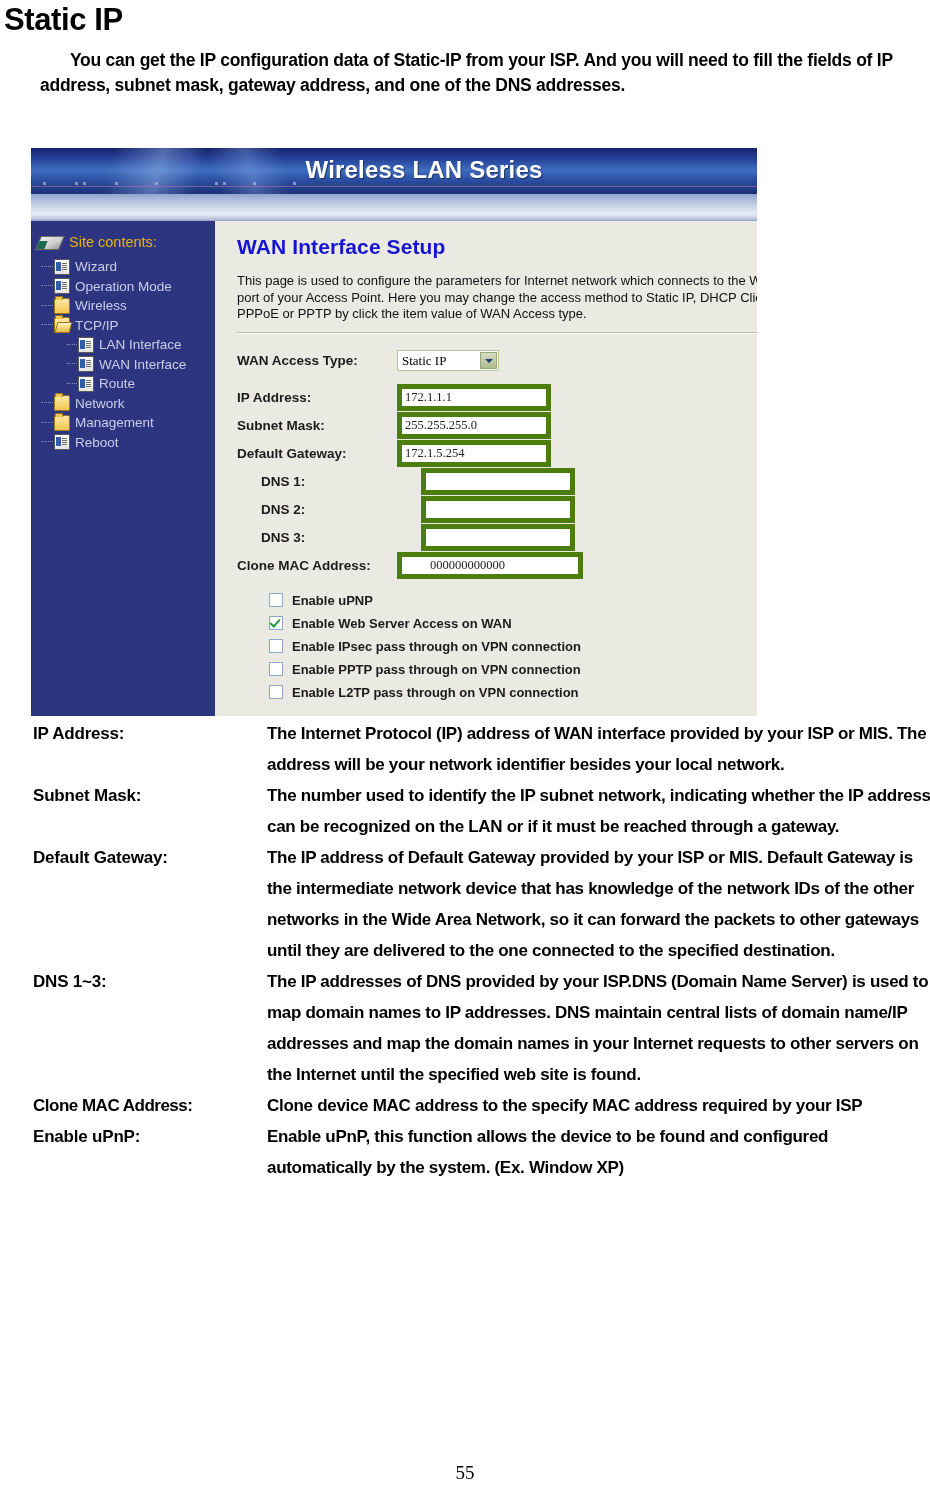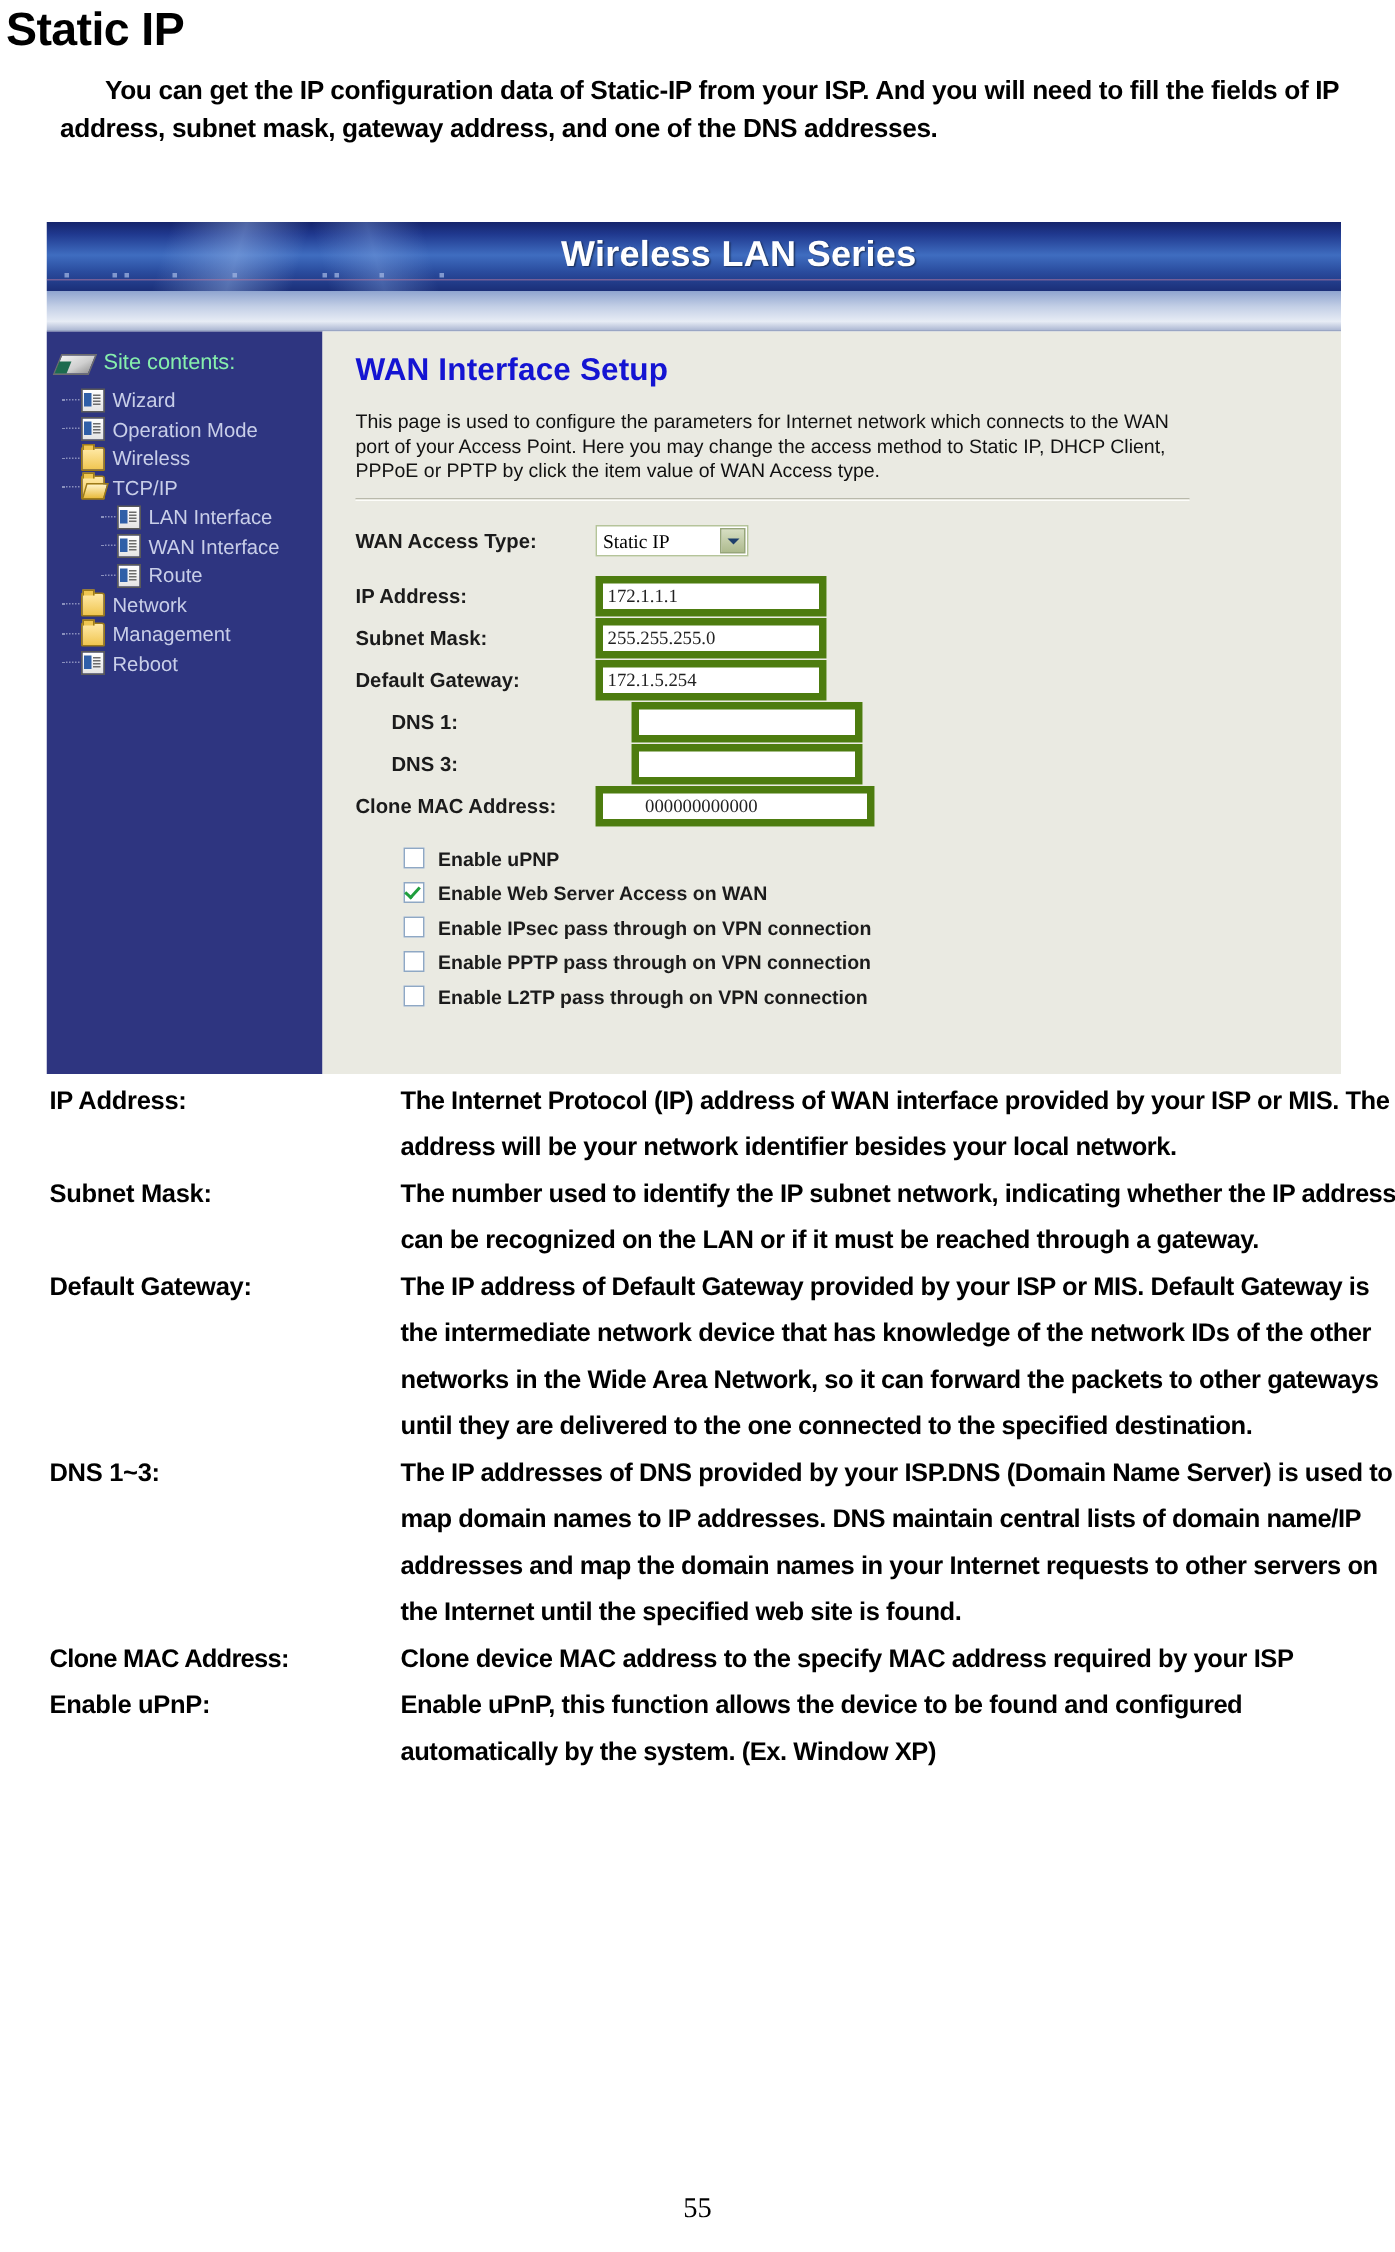--- a/index.html
+++ b/index.html
@@ -36,21 +36,21 @@
     line-height: 25px;
     text-indent: 30px;
     letter-spacing: -0.25px;
   }
 
   
   .shot {
     position: absolute;
     left: 31px;
     top: 148px;
-    width: 863px;
+    width: 726px;
     height: 568px;
     overflow: hidden;
     background: #ffffff;
   }
   .shot-banner {
     position: relative;
     height: 46px;
     background: linear-gradient(180deg, #15246b 0%, #20398f 18%, #3f6dc0 48%, #2a4c9e 72%, #1b2f78 100%);
     overflow: hidden;
   }
@@ -147,21 +147,21 @@
     border: 1px solid #6d6d6d;
   }
   .book-icon .b2 {
     position: absolute;
     left: 1px; top: 8px;
     width: 8px; height: 8px;
     background: #1d6b4f;
     transform: skewX(-22deg);
   }
   .sc-head-label {
-    color: #86efac;
+    color: #eab308;
     font-size: 14.5px;
   }
   .tree { padding-left: 10px; }
   .tree-item {
     display: flex;
     align-items: center;
     height: 19.5px;
     color: #c8cee8;
     font-size: 13.5px;
     position: relative;
@@ -514,20 +514,24 @@
       <div class="frow">
         <span class="flabel">Default Gateway:</span>
         <span class="ftext">172.1.5.254</span>
       </div>
 
       <div class="frow">
         <span class="flabel indent">DNS 1:</span>
         <span class="ftext"></span>
       </div>
 
+      <div class="frow">
+        <span class="flabel indent">DNS 2:</span>
+        <span class="ftext"></span>
+      </div>
 
       <div class="frow">
         <span class="flabel indent">DNS 3:</span>
         <span class="ftext"></span>
       </div>
 
       <div class="frow">
         <span class="flabel">Clone MAC Address:</span>
         <span class="ftext wide">000000000000</span>
       </div>

